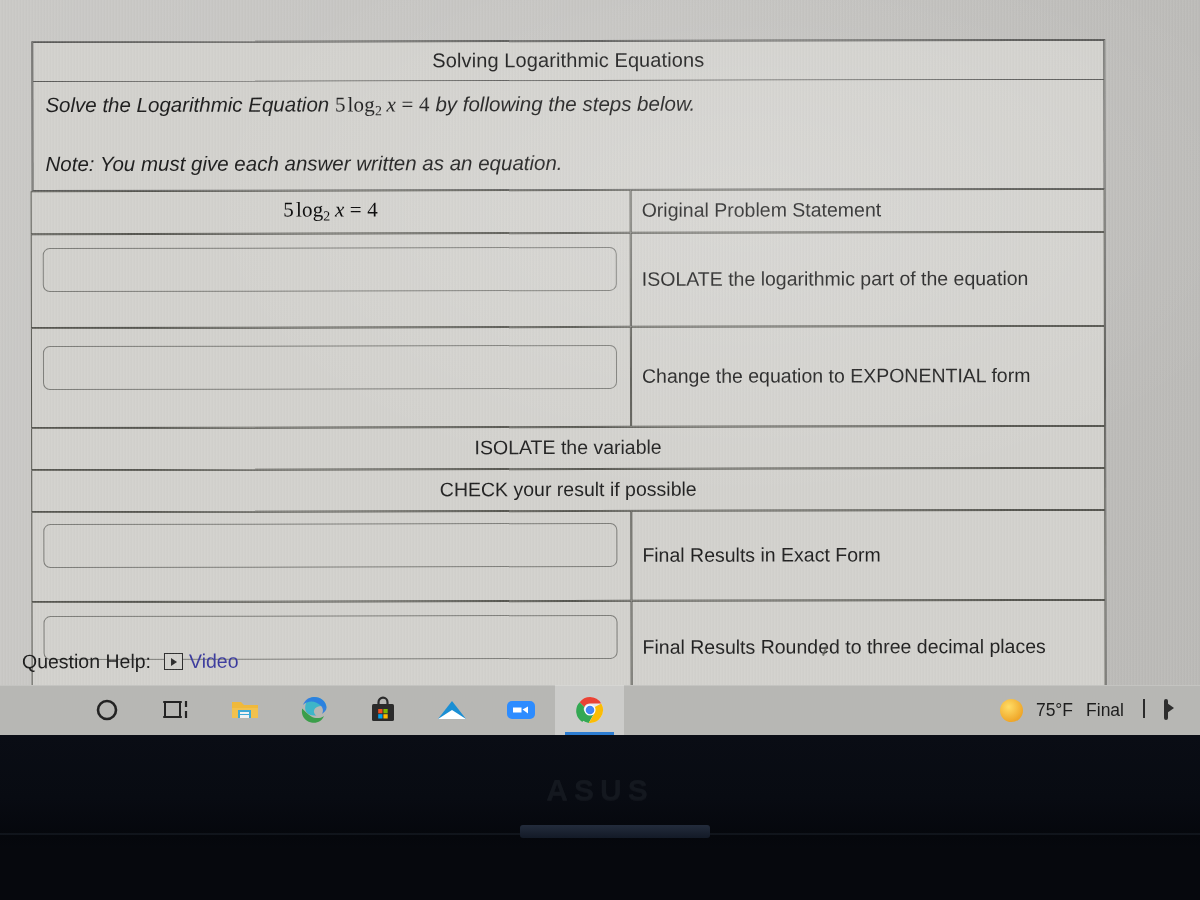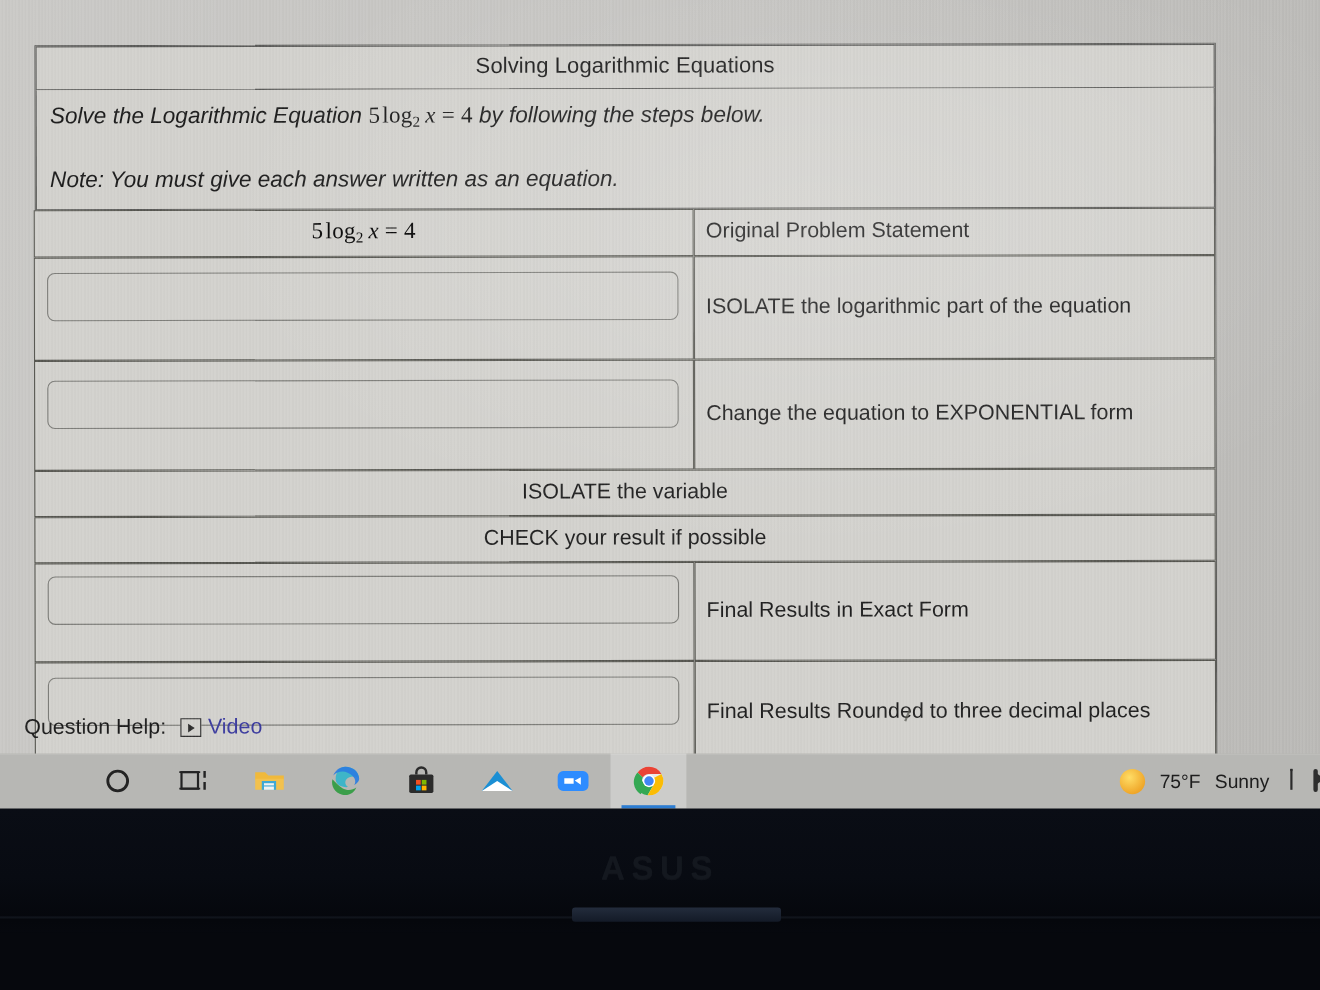--- a/index.html
+++ b/index.html
@@ -231,21 +231,21 @@
     position: absolute;
     bottom: 0; left: 10px; right: 10px;
     height: 3px;
     background: #2d7dd2;
   }
   .tb-right {
     margin-left: auto;
     display: flex;
     align-items: center;
     gap: 19px;
-    padding-right: 2px;
+    padding-right: 32px;
   }
   .weather {
     display: flex;
     align-items: center;
     gap: 13px;
   }
   .sun {
     width: 23px; height: 23px;
     border-radius: 50%;
     background: radial-gradient(circle at 38% 34%, #ffdd66, #f0a92c 68%, #e2981f);
@@ -495,21 +495,21 @@
             <path d="M26.3 8.6A13 13 0 0 1 13.8 27.9l5.2-9a6.4 6.4 0 0 0-.1-6.4Z" fill="#fbbc05"></path>
             <circle cx="15" cy="15" r="5.6" fill="#ffffff"></circle>
             <circle cx="15" cy="15" r="4.3" fill="#4285f4"></circle>
           </svg>
         </div>
       </div>
       <div class="tb-right">
         <div class="weather">
           <span class="sun"></span>
           <span class="weather-txt">75°F</span>
-          <span class="weather-txt">Sunny</span>
+          <span class="weather-txt">Final</span>
         </div>
         <div><span class="chev-up"></span></div>
         <div><span class="cam-icon"></span></div>
       </div>
     </div>
   </div>
 
   <div class="bezel">
     <div class="bezel-seam"></div>
     <div class="bezel-logo">ASUS</div>

